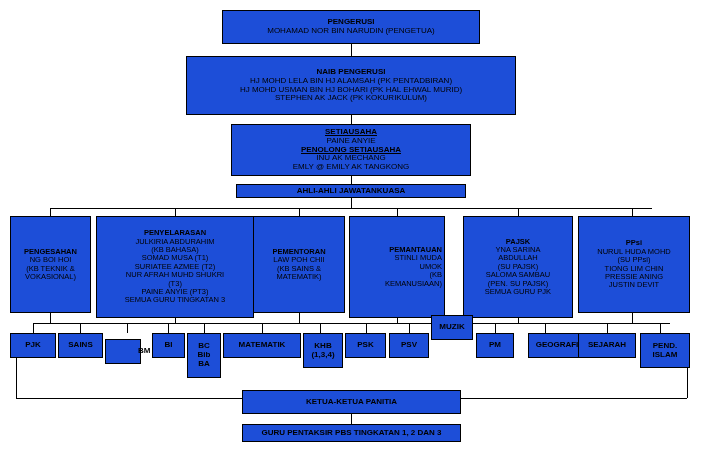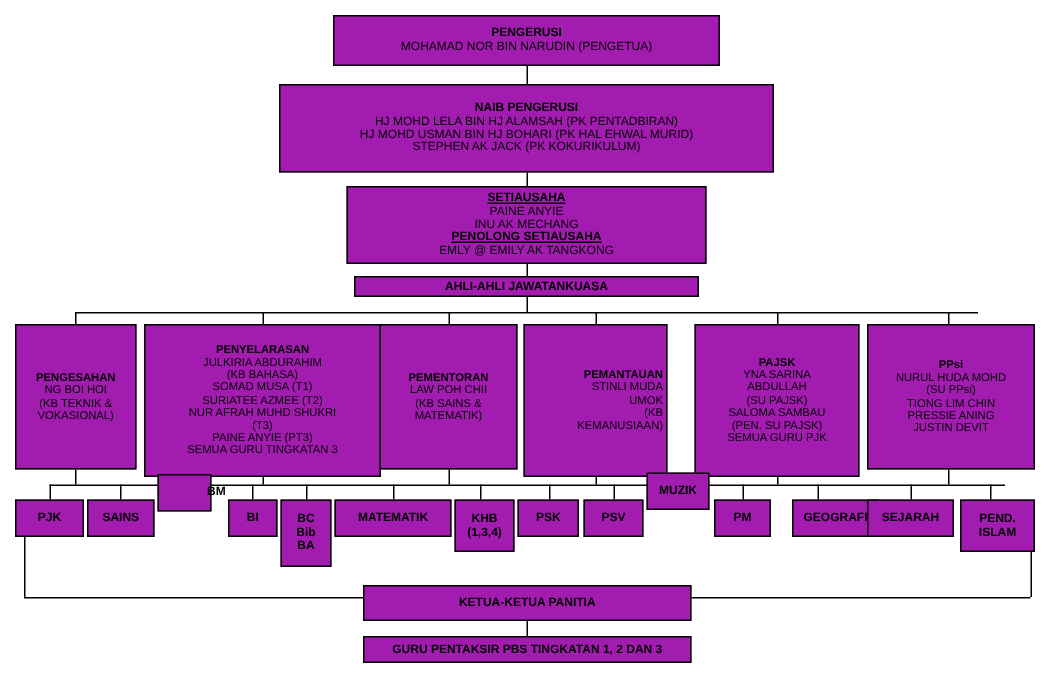--- a/index.html
+++ b/index.html
@@ -13,21 +13,21 @@
   #chart {
     position: relative;
     width: 703px;
     height: 451px;
     background: #ffffff;
     overflow: hidden;
   }
   .box {
     position: absolute;
     box-sizing: border-box;
-    background: #a21caf;
+    background: #1d4ed8;
     border: 1px solid #000000;
     text-align: center;
     color: #000000;
     display: flex;
     flex-direction: column;
     align-items: center;
     justify-content: center;
     line-height: 1.12;
     padding: 1px 2px;
   }
@@ -104,22 +104,22 @@
   <div class="box" style="left:186px; top:56px; width:330px; height:59px; font-size:8px;">
     <span class="ln bold">NAIB PENGERUSI</span>
     <span class="ln">HJ MOHD LELA BIN HJ ALAMSAH (PK PENTADBIRAN)</span>
     <span class="ln">HJ MOHD USMAN BIN HJ BOHARI (PK HAL EHWAL MURID)</span>
     <span class="ln">STEPHEN AK JACK (PK KOKURIKULUM)</span>
   </div>
 
   <div class="box" style="left:231px; top:124px; width:240px; height:52px; font-size:8px;">
     <span class="ln bold ul">SETIAUSAHA</span>
     <span class="ln">PAINE ANYIE</span>
+    <span class="ln bold ul">PENOLONG SETIAUSAHA</span>
     <span class="ln">INU AK MECHANG</span>
-    <span class="ln bold ul">PENOLONG SETIAUSAHA</span>
     <span class="ln">EMLY @ EMILY AK TANGKONG</span>
   </div>
 
   <div class="box" style="left:236px; top:184px; width:230px; height:14px; font-size:8px;">
     <span class="ln bold">AHLI-AHLI JAWATANKUASA</span>
   </div>
 
   <div class="box" style="left:10px; top:216px; width:81px; height:97px; font-size:7.5px;">
     <span class="ln bold">PENGESAHAN</span>
     <span class="ln">NG BOI HOI</span>
@@ -172,21 +172,21 @@
     <span class="ln">PRESSIE ANING</span>
     <span class="ln">JUSTIN DEVIT</span>
   </div>
 
   <div class="box" style="left:10px; top:333px; width:46px; height:25px; font-size:8px;">
     <span class="ln bold">PJK</span>
   </div>
   <div class="box" style="left:58px; top:333px; width:45px; height:25px; font-size:8px;">
     <span class="ln bold">SAINS</span>
   </div>
-  <div class="box" style="left:105px; top:316px; width:23px; height:25px; font-size:8px;padding-left:32px;">
+  <div class="box" style="left:105px; top:339px; width:23px; height:25px; font-size:8px;padding-left:32px;">
     <span class="ln bold">BM</span>
   </div>
   <div class="box" style="left:152px; top:333px; width:33px; height:25px; font-size:8px;justify-content:center;">
     <span class="ln bold">BI</span>
   </div>
   <div class="box" style="left:187px; top:333px; width:34px; height:45px; font-size:8px;">
     <span class="ln bold">BC</span>
     <span class="ln bold">Bib</span>
     <span class="ln bold">BA</span>
   </div>

